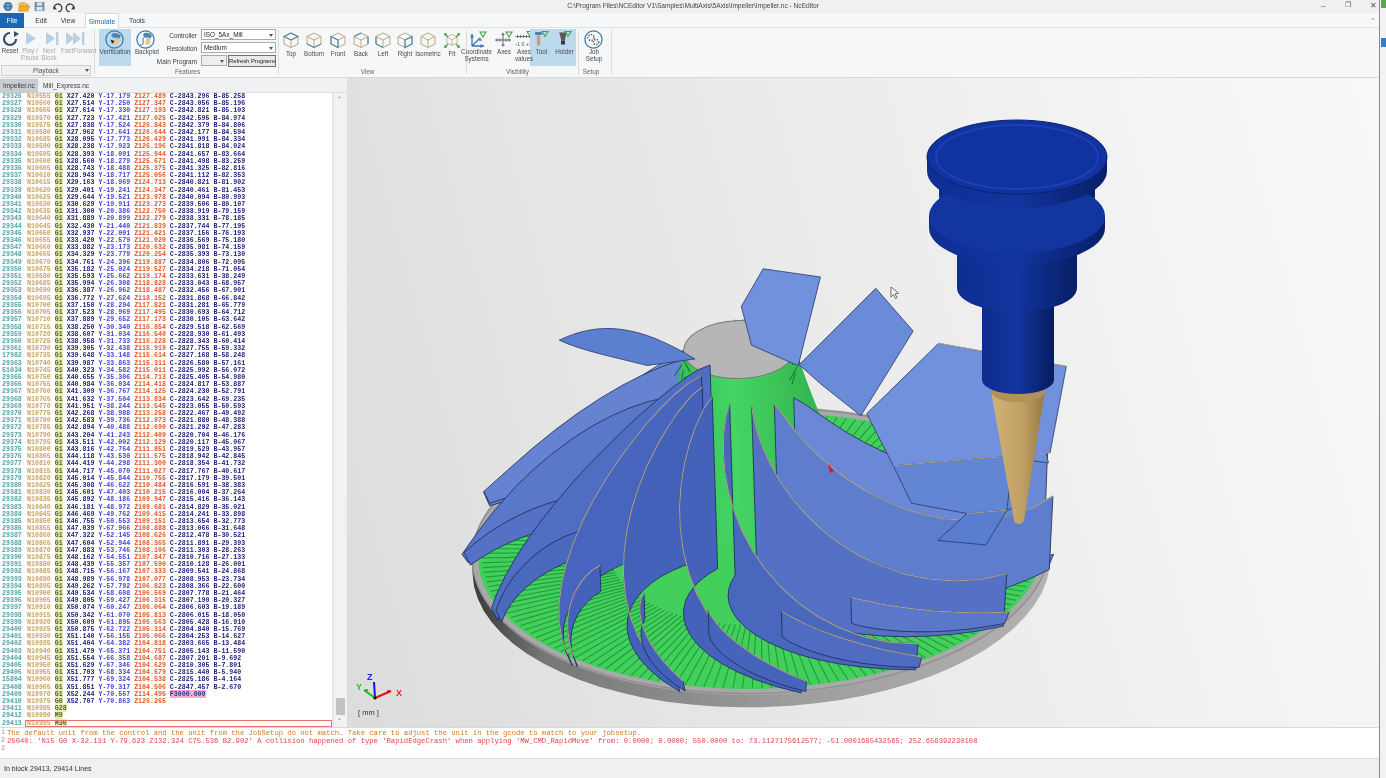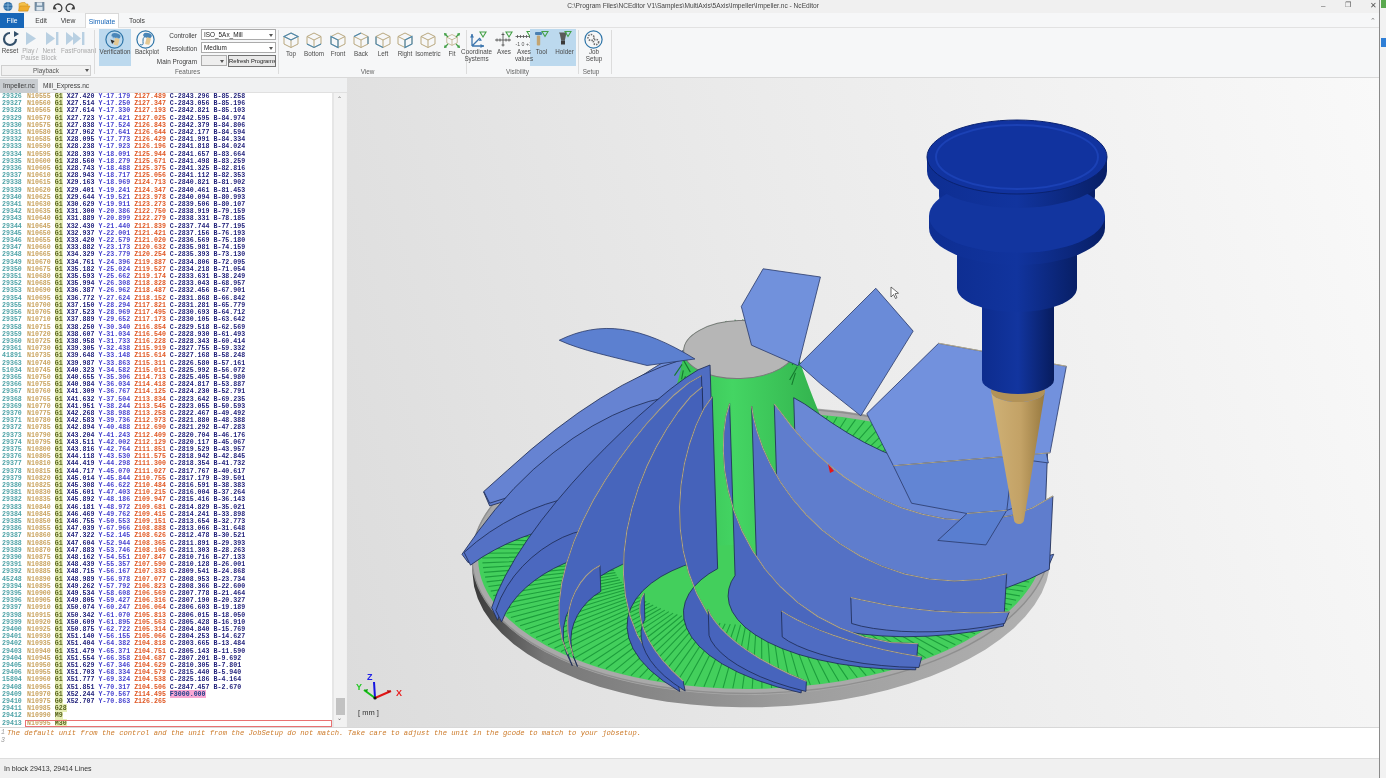--- a/index.html
+++ b/index.html
@@ -34,21 +34,21 @@
 .zw { color:#e05723; }
 .cw { color:#1d1d78; }
 .fw { color:#20418a; background:#f9a8d4; }
 .cur::after { content:""; position:absolute; left:25px; top:0; right:0; bottom:0; border:1px solid #e87272; }
 
 #vsb { left:333px; top:93px; width:13px; height:634px; background:#f2f2f2; border-left:1px solid #e6e6e6; }
 
 #viewport { left:347px; top:78px; width:1032px; height:649px; background:linear-gradient(75deg,#dcdcdc 0%,#eaeaea 45%,#f9f9f9 100%); }
 
 #msgs { left:0; top:727px; width:1380px; height:31px; background:#fff; border-top:1px solid #d8d8d8; font-family:"Liberation Mono", monospace; font-size:7.2px; line-height:8px; padding-top:1px; }
-.mrow { position:relative; padding-left:7px; white-space:pre;font-style:italic; }
+.mrow { position:relative; padding-left:7px; white-space:pre; }
 .mno { position:absolute; left:1px; color:#999; font-size:6.5px; }
 .m1 { color:#cc7a29; }
 .m2 { color:#e04646; }
 
 #statusbar { left:0; top:758px; width:1386px; height:20px; background:#f0f0f0; border-top:1px solid #ddd; }
 #statusbar span { position:absolute; left:4px; top:6px; font-size:7px; color:#333; }
 
 #sliver { left:1379px; top:0; width:7px; height:778px; background:#f2f2f2; border-left:1px solid #8a8a8a; }
 </style></head>
 <body>
@@ -279,21 +279,21 @@
 <div class="cl"><span class="lno">29352</span><span class="nw">N10685</span> <span class="gc">G1</span> <span class="xw">X35.994</span> <span class="yw">Y-26.308</span> <span class="zw">Z118.828</span> <span class="cw">C-2833.043</span> <span class="cw">B-68.957</span></div>
 <div class="cl"><span class="lno">29353</span><span class="nw">N10690</span> <span class="gc">G1</span> <span class="xw">X36.387</span> <span class="yw">Y-26.962</span> <span class="zw">Z118.487</span> <span class="cw">C-2832.456</span> <span class="cw">B-67.901</span></div>
 <div class="cl"><span class="lno">29354</span><span class="nw">N10695</span> <span class="gc">G1</span> <span class="xw">X36.772</span> <span class="yw">Y-27.624</span> <span class="zw">Z118.152</span> <span class="cw">C-2831.868</span> <span class="cw">B-66.842</span></div>
 <div class="cl"><span class="lno">29355</span><span class="nw">N10700</span> <span class="gc">G1</span> <span class="xw">X37.150</span> <span class="yw">Y-28.294</span> <span class="zw">Z117.821</span> <span class="cw">C-2831.281</span> <span class="cw">B-65.779</span></div>
 <div class="cl"><span class="lno">29356</span><span class="nw">N10705</span> <span class="gc">G1</span> <span class="xw">X37.523</span> <span class="yw">Y-28.969</span> <span class="zw">Z117.495</span> <span class="cw">C-2830.693</span> <span class="cw">B-64.712</span></div>
 <div class="cl"><span class="lno">29357</span><span class="nw">N10710</span> <span class="gc">G1</span> <span class="xw">X37.889</span> <span class="yw">Y-29.652</span> <span class="zw">Z117.173</span> <span class="cw">C-2830.105</span> <span class="cw">B-63.642</span></div>
 <div class="cl"><span class="lno">29358</span><span class="nw">N10715</span> <span class="gc">G1</span> <span class="xw">X38.250</span> <span class="yw">Y-30.340</span> <span class="zw">Z116.854</span> <span class="cw">C-2829.518</span> <span class="cw">B-62.569</span></div>
 <div class="cl"><span class="lno">29359</span><span class="nw">N10720</span> <span class="gc">G1</span> <span class="xw">X38.607</span> <span class="yw">Y-31.034</span> <span class="zw">Z116.540</span> <span class="cw">C-2828.930</span> <span class="cw">B-61.493</span></div>
 <div class="cl"><span class="lno">29360</span><span class="nw">N10725</span> <span class="gc">G1</span> <span class="xw">X38.958</span> <span class="yw">Y-31.733</span> <span class="zw">Z116.228</span> <span class="cw">C-2828.343</span> <span class="cw">B-60.414</span></div>
 <div class="cl"><span class="lno">29361</span><span class="nw">N10730</span> <span class="gc">G1</span> <span class="xw">X39.305</span> <span class="yw">Y-32.438</span> <span class="zw">Z115.919</span> <span class="cw">C-2827.755</span> <span class="cw">B-59.332</span></div>
-<div class="cl"><span class="lno">41891</span><span class="nw">N10735</span> <span class="gc">G1</span> <span class="xw">X39.648</span> <span class="yw">Y-33.148</span> <span class="zw">Z115.614</span> <span class="cw">C-2827.168</span> <span class="cw">B-58.248</span></div>
+<div class="cl"><span class="lno">17982</span><span class="nw">N10735</span> <span class="gc">G1</span> <span class="xw">X39.648</span> <span class="yw">Y-33.148</span> <span class="zw">Z115.614</span> <span class="cw">C-2827.168</span> <span class="cw">B-58.248</span></div>
 <div class="cl"><span class="lno">29363</span><span class="nw">N10740</span> <span class="gc">G1</span> <span class="xw">X39.987</span> <span class="yw">Y-33.863</span> <span class="zw">Z115.311</span> <span class="cw">C-2826.580</span> <span class="cw">B-57.161</span></div>
 <div class="cl"><span class="lno">51034</span><span class="nw">N10745</span> <span class="gc">G1</span> <span class="xw">X40.323</span> <span class="yw">Y-34.582</span> <span class="zw">Z115.011</span> <span class="cw">C-2825.992</span> <span class="cw">B-56.072</span></div>
 <div class="cl"><span class="lno">29365</span><span class="nw">N10750</span> <span class="gc">G1</span> <span class="xw">X40.655</span> <span class="yw">Y-35.306</span> <span class="zw">Z114.713</span> <span class="cw">C-2825.405</span> <span class="cw">B-54.980</span></div>
 <div class="cl"><span class="lno">29366</span><span class="nw">N10755</span> <span class="gc">G1</span> <span class="xw">X40.984</span> <span class="yw">Y-36.034</span> <span class="zw">Z114.418</span> <span class="cw">C-2824.817</span> <span class="cw">B-53.887</span></div>
 <div class="cl"><span class="lno">29367</span><span class="nw">N10760</span> <span class="gc">G1</span> <span class="xw">X41.309</span> <span class="yw">Y-36.767</span> <span class="zw">Z114.125</span> <span class="cw">C-2824.230</span> <span class="cw">B-52.791</span></div>
 <div class="cl"><span class="lno">29368</span><span class="nw">N10765</span> <span class="gc">G1</span> <span class="xw">X41.632</span> <span class="yw">Y-37.504</span> <span class="zw">Z113.834</span> <span class="cw">C-2823.642</span> <span class="cw">B-69.235</span></div>
 <div class="cl"><span class="lno">29369</span><span class="nw">N10770</span> <span class="gc">G1</span> <span class="xw">X41.951</span> <span class="yw">Y-38.244</span> <span class="zw">Z113.545</span> <span class="cw">C-2823.055</span> <span class="cw">B-50.593</span></div>
 <div class="cl"><span class="lno">29370</span><span class="nw">N10775</span> <span class="gc">G1</span> <span class="xw">X42.268</span> <span class="yw">Y-38.988</span> <span class="zw">Z113.258</span> <span class="cw">C-2822.467</span> <span class="cw">B-49.492</span></div>
 <div class="cl"><span class="lno">29371</span><span class="nw">N10780</span> <span class="gc">G1</span> <span class="xw">X42.583</span> <span class="yw">Y-39.736</span> <span class="zw">Z112.973</span> <span class="cw">C-2821.880</span> <span class="cw">B-48.388</span></div>
 <div class="cl"><span class="lno">29372</span><span class="nw">N10785</span> <span class="gc">G1</span> <span class="xw">X42.894</span> <span class="yw">Y-40.488</span> <span class="zw">Z112.690</span> <span class="cw">C-2821.292</span> <span class="cw">B-47.283</span></div>
@@ -310,21 +310,21 @@
 <div class="cl"><span class="lno">29383</span><span class="nw">N10840</span> <span class="gc">G1</span> <span class="xw">X46.181</span> <span class="yw">Y-48.972</span> <span class="zw">Z109.681</span> <span class="cw">C-2814.829</span> <span class="cw">B-35.021</span></div>
 <div class="cl"><span class="lno">29384</span><span class="nw">N10845</span> <span class="gc">G1</span> <span class="xw">X46.469</span> <span class="yw">Y-49.762</span> <span class="zw">Z109.415</span> <span class="cw">C-2814.241</span> <span class="cw">B-33.898</span></div>
 <div class="cl"><span class="lno">29385</span><span class="nw">N10850</span> <span class="gc">G1</span> <span class="xw">X46.755</span> <span class="yw">Y-50.553</span> <span class="zw">Z109.151</span> <span class="cw">C-2813.654</span> <span class="cw">B-32.773</span></div>
 <div class="cl"><span class="lno">29386</span><span class="nw">N10855</span> <span class="gc">G1</span> <span class="xw">X47.039</span> <span class="yw">Y-67.966</span> <span class="zw">Z108.888</span> <span class="cw">C-2813.066</span> <span class="cw">B-31.648</span></div>
 <div class="cl"><span class="lno">29387</span><span class="nw">N10860</span> <span class="gc">G1</span> <span class="xw">X47.322</span> <span class="yw">Y-52.145</span> <span class="zw">Z108.626</span> <span class="cw">C-2812.478</span> <span class="cw">B-30.521</span></div>
 <div class="cl"><span class="lno">29388</span><span class="nw">N10865</span> <span class="gc">G1</span> <span class="xw">X47.604</span> <span class="yw">Y-52.944</span> <span class="zw">Z108.365</span> <span class="cw">C-2811.891</span> <span class="cw">B-29.393</span></div>
 <div class="cl"><span class="lno">29389</span><span class="nw">N10870</span> <span class="gc">G1</span> <span class="xw">X47.883</span> <span class="yw">Y-53.746</span> <span class="zw">Z108.106</span> <span class="cw">C-2811.303</span> <span class="cw">B-28.263</span></div>
 <div class="cl"><span class="lno">29390</span><span class="nw">N10875</span> <span class="gc">G1</span> <span class="xw">X48.162</span> <span class="yw">Y-54.551</span> <span class="zw">Z107.847</span> <span class="cw">C-2810.716</span> <span class="cw">B-27.133</span></div>
 <div class="cl"><span class="lno">29391</span><span class="nw">N10880</span> <span class="gc">G1</span> <span class="xw">X48.439</span> <span class="yw">Y-55.357</span> <span class="zw">Z107.590</span> <span class="cw">C-2810.128</span> <span class="cw">B-26.001</span></div>
 <div class="cl"><span class="lno">29392</span><span class="nw">N10885</span> <span class="gc">G1</span> <span class="xw">X48.715</span> <span class="yw">Y-56.167</span> <span class="zw">Z107.333</span> <span class="cw">C-2809.541</span> <span class="cw">B-24.868</span></div>
-<div class="cl"><span class="lno">45248</span><span class="nw">N10890</span> <span class="gc">G1</span> <span class="xw">X48.989</span> <span class="yw">Y-56.978</span> <span class="zw">Z107.077</span> <span class="cw">C-2808.953</span> <span class="cw">B-23.734</span></div>
+<div class="cl"><span class="lno">29393</span><span class="nw">N10890</span> <span class="gc">G1</span> <span class="xw">X48.989</span> <span class="yw">Y-56.978</span> <span class="zw">Z107.077</span> <span class="cw">C-2808.953</span> <span class="cw">B-23.734</span></div>
 <div class="cl"><span class="lno">29394</span><span class="nw">N10895</span> <span class="gc">G1</span> <span class="xw">X49.262</span> <span class="yw">Y-57.792</span> <span class="zw">Z106.823</span> <span class="cw">C-2808.366</span> <span class="cw">B-22.600</span></div>
 <div class="cl"><span class="lno">29395</span><span class="nw">N10900</span> <span class="gc">G1</span> <span class="xw">X49.534</span> <span class="yw">Y-58.608</span> <span class="zw">Z106.569</span> <span class="cw">C-2807.778</span> <span class="cw">B-21.464</span></div>
 <div class="cl"><span class="lno">29396</span><span class="nw">N10905</span> <span class="gc">G1</span> <span class="xw">X49.805</span> <span class="yw">Y-59.427</span> <span class="zw">Z106.316</span> <span class="cw">C-2807.190</span> <span class="cw">B-20.327</span></div>
 <div class="cl"><span class="lno">29397</span><span class="nw">N10910</span> <span class="gc">G1</span> <span class="xw">X50.074</span> <span class="yw">Y-60.247</span> <span class="zw">Z106.064</span> <span class="cw">C-2806.603</span> <span class="cw">B-19.189</span></div>
 <div class="cl"><span class="lno">29398</span><span class="nw">N10915</span> <span class="gc">G1</span> <span class="xw">X50.342</span> <span class="yw">Y-61.070</span> <span class="zw">Z105.813</span> <span class="cw">C-2806.015</span> <span class="cw">B-18.050</span></div>
 <div class="cl"><span class="lno">29399</span><span class="nw">N10920</span> <span class="gc">G1</span> <span class="xw">X50.609</span> <span class="yw">Y-61.895</span> <span class="zw">Z105.563</span> <span class="cw">C-2805.428</span> <span class="cw">B-16.910</span></div>
 <div class="cl"><span class="lno">29400</span><span class="nw">N10925</span> <span class="gc">G1</span> <span class="xw">X50.875</span> <span class="yw">Y-62.722</span> <span class="zw">Z105.314</span> <span class="cw">C-2804.840</span> <span class="cw">B-15.769</span></div>
 <div class="cl"><span class="lno">29401</span><span class="nw">N10930</span> <span class="gc">G1</span> <span class="xw">X51.140</span> <span class="yw">Y-56.155</span> <span class="zw">Z105.066</span> <span class="cw">C-2804.253</span> <span class="cw">B-14.627</span></div>
 <div class="cl"><span class="lno">29402</span><span class="nw">N10935</span> <span class="gc">G1</span> <span class="xw">X51.404</span> <span class="yw">Y-64.382</span> <span class="zw">Z104.818</span> <span class="cw">C-2803.665</span> <span class="cw">B-13.484</span></div>
 <div class="cl"><span class="lno">29403</span><span class="nw">N10940</span> <span class="gc">G1</span> <span class="xw">X51.479</span> <span class="yw">Y-65.371</span> <span class="zw">Z104.751</span> <span class="cw">C-2805.143</span> <span class="cw">B-11.590</span></div>
@@ -450,20 +450,21 @@
 <text x="367" y="680" font-size="9" font-weight="bold" fill="#2222e8" font-family="Liberation Sans">Z</text>
 <text x="396" y="696" font-size="9" font-weight="bold" fill="#e82222" font-family="Liberation Sans">X</text>
 <text x="356" y="690" font-size="9" font-weight="bold" fill="#22c822" font-family="Liberation Sans">Y</text>
 <text x="358" y="715" font-size="7.5" fill="#333" font-family="Liberation Sans">[ mm ]</text>
 <path d="M891,287 l0,10 2.5,-2.5 2,4 1.5,-0.8 -2,-4 3.5,-0.5 Z" fill="#fff" stroke="#333" stroke-width="0.7"></path>
 </svg>
 </div>
 
 <div id="msgs" class="abs">
   <div class="mrow m1"><span class="mno">1</span>The default unit from the control and the unit from the JobSetup do not match. Take care to adjust the unit in the gcode to match to your jobsetup.</div>
+  <div class="mrow m2"><span class="mno">2</span>25040: 'N15 G0 X-32.131 Y-79.623 Z132.324 C75.536 B2.902' A collision happened of type 'RapidEdgeCrash' when applying 'MW_CMD_RapidMove' from: 0.0000; 0.0000; 550.0000 to: 73.1127175612577; -51.0001685432565; 252.656392230108</div>
   <div class="mrow"><span class="mno">3</span></div>
 </div>
 
 <div id="statusbar" class="abs">
       <span>In block 29413, 29414 Lines</span>
     </div>
 <div id="sliver" class="abs">
   <div class="abs" style="left:1px;top:0;width:6px;height:8px;background:#59a84e;"></div>
   <div class="abs" style="left:1px;top:38px;width:6px;height:9px;background:#2f7fd6;"></div>
 </div>

